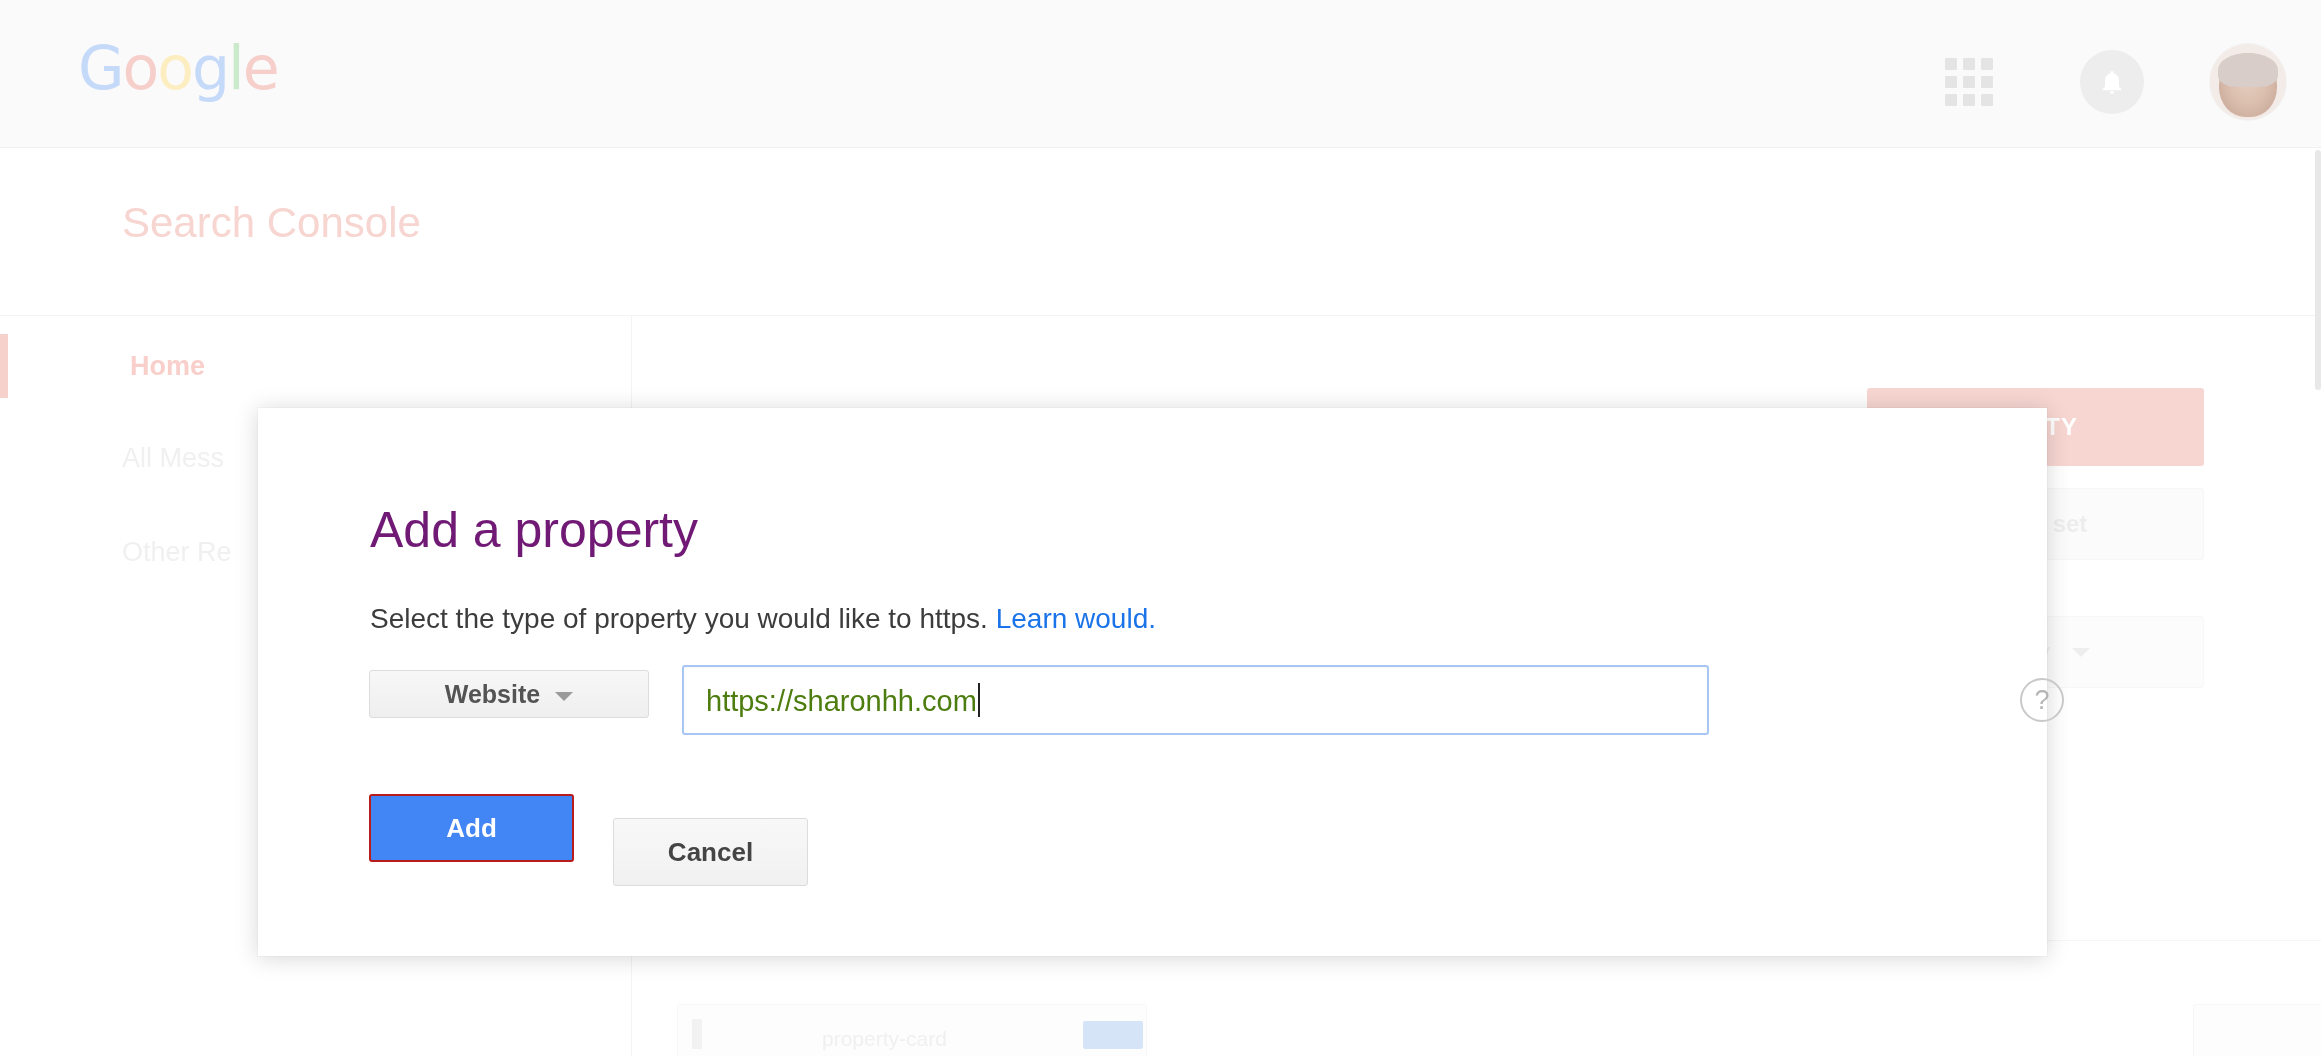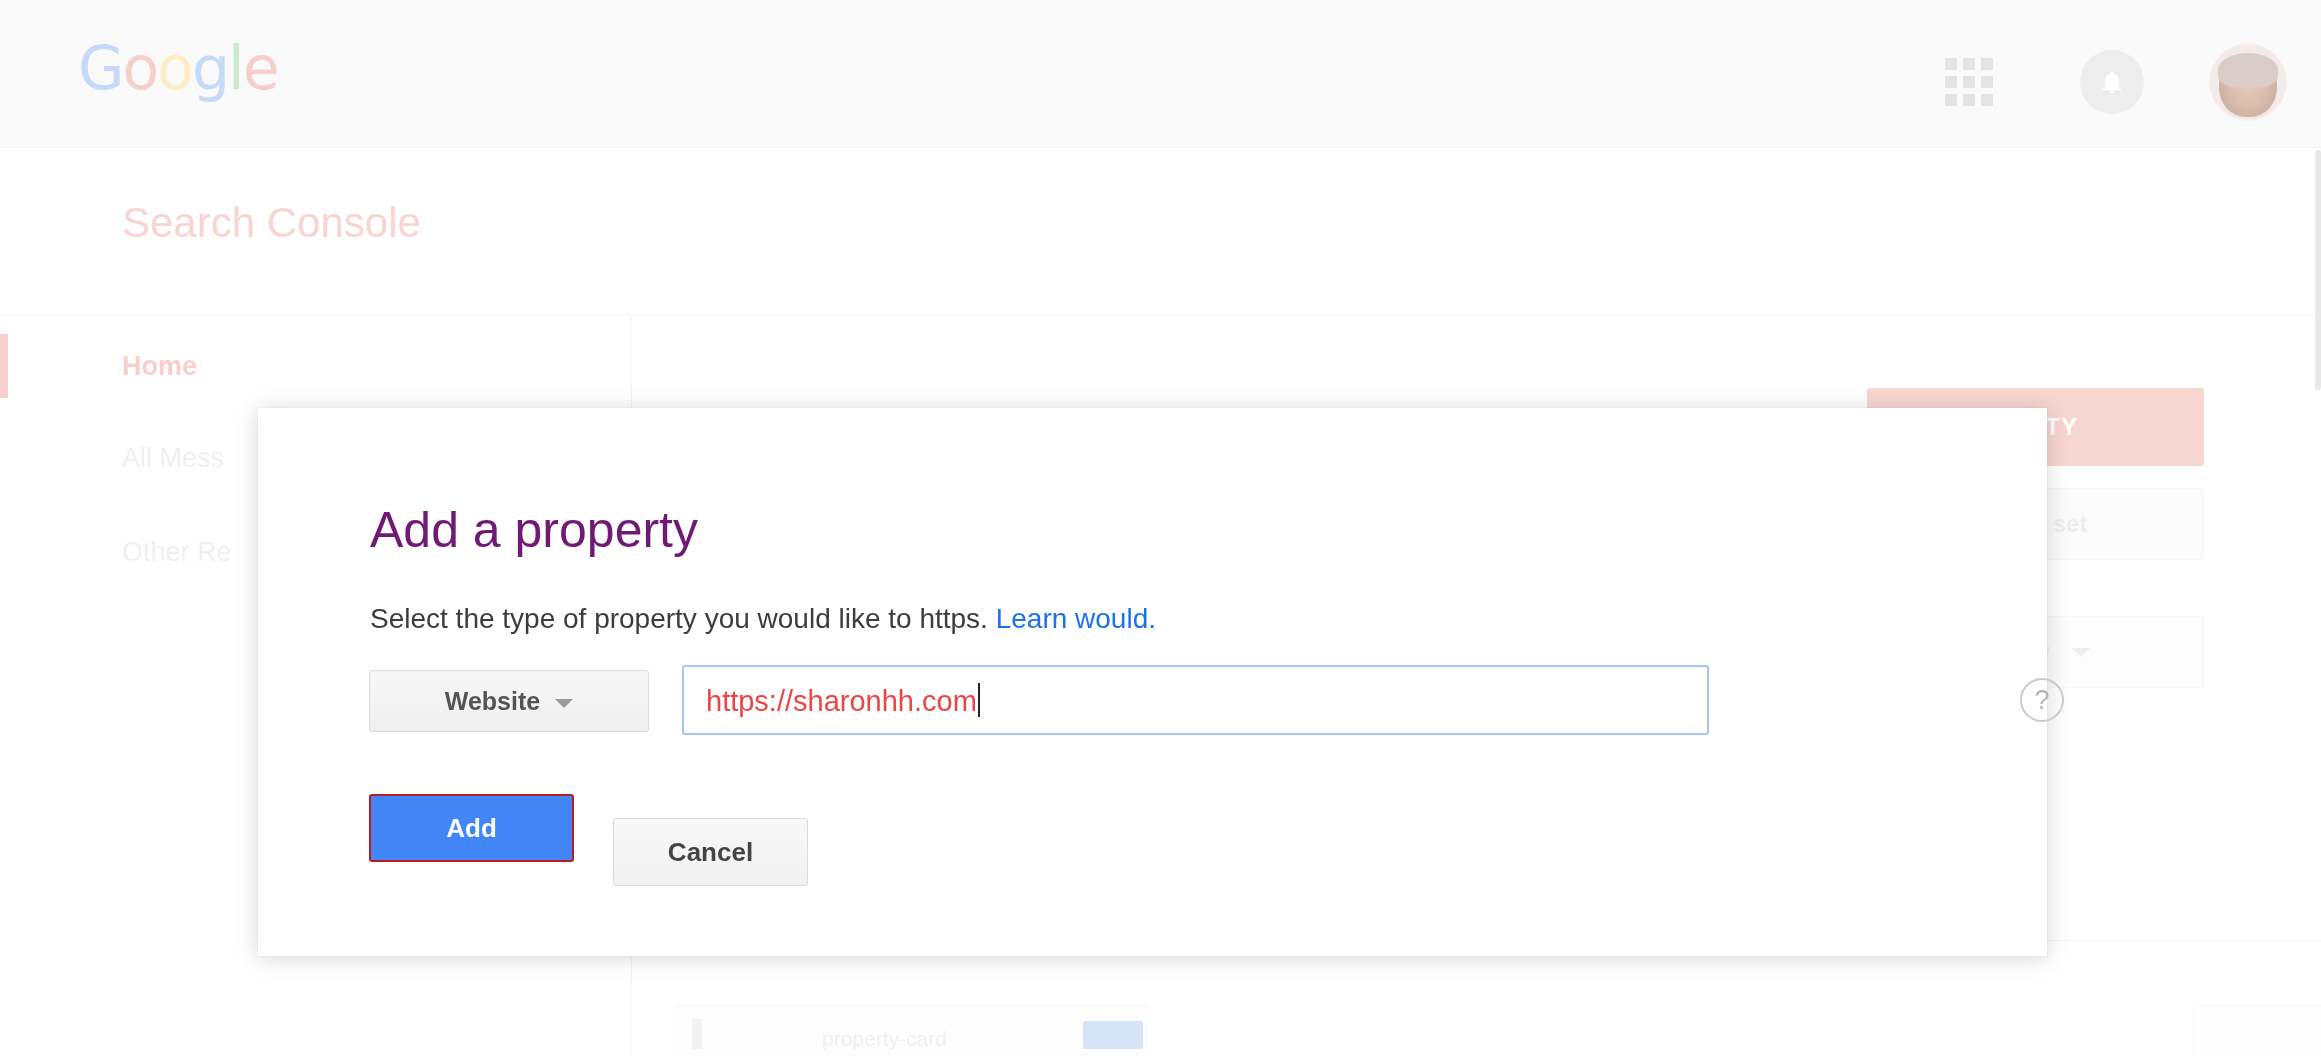--- a/index.html
+++ b/index.html
@@ -313,21 +313,21 @@
   .modal-desc a {
     color: #1a73e8;
     text-decoration: none;
   }
 
   .type-select {
     position: absolute;
     left: 111px;
     top: 262px;
     width: 280px;
-    height: 62px;
+    height: 48px;
     background: linear-gradient(#f7f7f7, #efefef);
     border: 1px solid #dcdcdc;
     border-radius: 3px;
     display: flex;
     align-items: center;
     justify-content: center;
     cursor: pointer;
   }
   .type-select .lbl {
     font-size: 25px;
@@ -352,21 +352,21 @@
     border: 2px solid #a7c7f2;
     border-radius: 3px;
     background: #ffffff;
     display: flex;
     align-items: center;
     box-shadow: inset 0 1px 2px rgba(0,0,0,0.04);
   }
   .url-field .val {
     margin-left: 22px;
     font-size: 29px;
-    color: #ef4444;
+    color: #4d7c0f;
     white-space: nowrap;
   }
   .caret-bar {
     display: inline-block;
     width: 2px;
     height: 34px;
     background: #222;
     vertical-align: -6px;
     margin-left: 1px;
   }
@@ -481,21 +481,21 @@
 
       <div class="hdr-btn hdr-btn-gear">
         <svg class="gear-ico" viewBox="0 0 24 24">
           <path d="M19.14 12.94c.04-.3.06-.61.06-.94 0-.32-.02-.64-.07-.94l2.03-1.58c.18-.14.23-.41.12-.61l-1.92-3.32c-.12-.22-.37-.29-.59-.22l-2.39.96c-.5-.38-1.03-.7-1.62-.94l-.36-2.54c-.04-.24-.24-.41-.48-.41h-3.84c-.24 0-.43.17-.47.41l-.36 2.54c-.59.24-1.13.57-1.62.94l-2.39-.96c-.22-.08-.47 0-.59.22L2.74 8.87c-.12.21-.08.47.12.61l2.03 1.58c-.05.3-.09.63-.09.94s.02.64.07.94l-2.03 1.58c-.18.14-.23.41-.12.61l1.92 3.32c.12.22.37.29.59.22l2.39-.96c.5.38 1.03.7 1.62.94l.36 2.54c.05.24.24.41.48.41h3.84c.24 0 .44-.17.47-.41l.36-2.54c.59-.24 1.13-.56 1.62-.94l2.39.96c.22.08.47 0 .59-.22l1.92-3.32c.12-.22.07-.47-.12-.61l-2.01-1.58zM12 15.6c-1.98 0-3.6-1.62-3.6-3.6s1.62-3.6 3.6-3.6 3.6 1.62 3.6 3.6-1.62 3.6-3.6 3.6z"></path>
         </svg>
         <span class="caret"></span>
       </div>
     </div>
 
     <nav class="sidebar">
-      <div class="nav-item active" style="top:18px;">
+      <div class="nav-item active" style="top:18px;padding-left:8px;">
         <span class="ind"></span>
         <span class="nav-label">Home</span>
       </div>
       <div class="nav-item" style="top:110px;">
         <span class="ind"></span>
         <span class="nav-label">All Mess</span>
       </div>
       <div class="nav-item" style="top:204px;">
         <span class="ind"></span>
         <span class="nav-label">Other Re</span>

